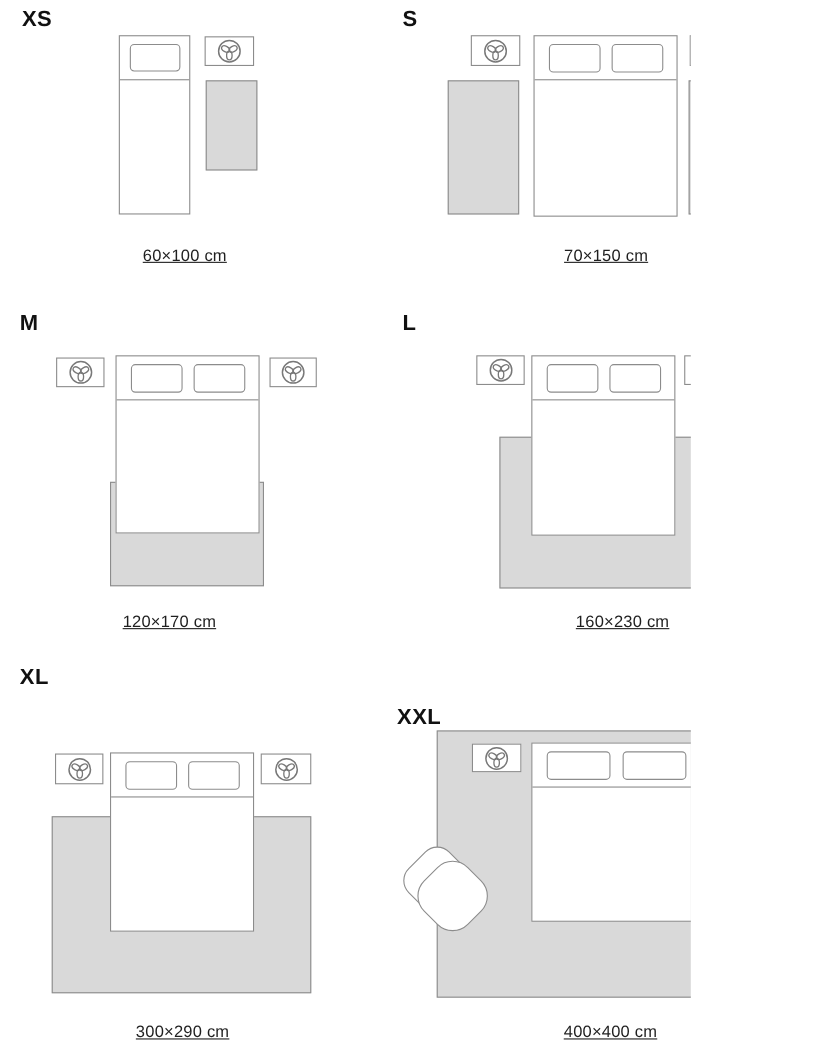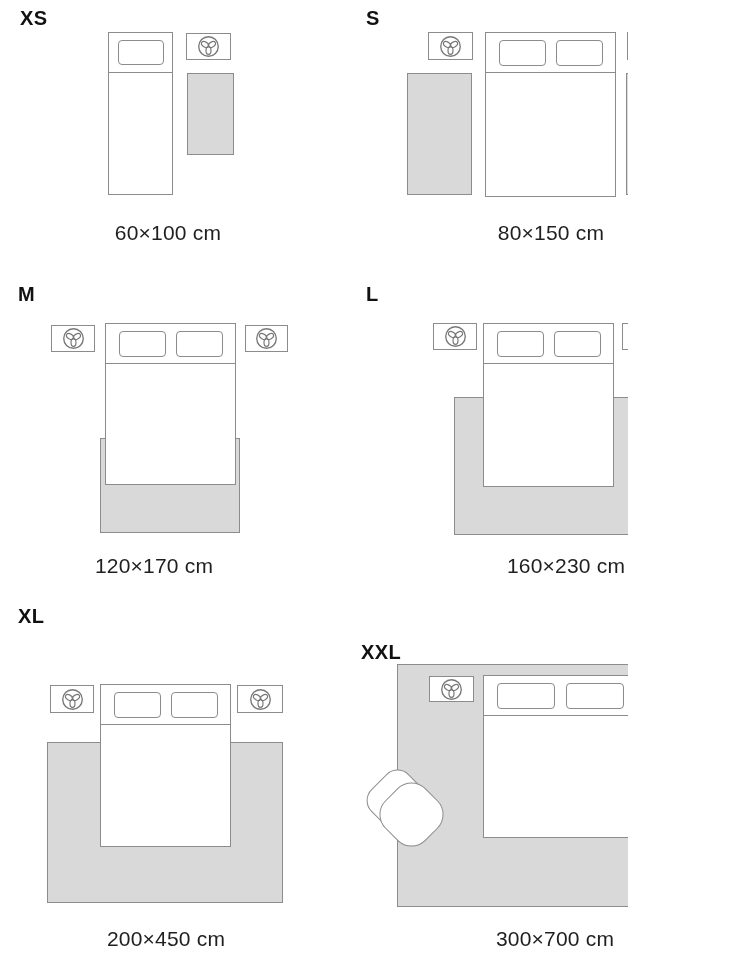--- a/index.html
+++ b/index.html
@@ -25,25 +25,26 @@
   .size-label {
     position: absolute;
     font-size: 20px;
     font-weight: 700;
     color: var(--label-text);
     letter-spacing: 0.4px;
   }
   .caption {
     position: absolute;
     width: 300px;
-    font-size: 21px;
+    font-size: 15px;
     line-height: 25px;
     color: var(--caption-text);
     text-align: center;
     letter-spacing: 0.2px;
+    text-decoration: underline;
   }
   .rug {
     position: absolute;
     box-sizing: border-box;
     background: var(--rug-fill);
     border: 1.5px solid var(--outline);
   }
   .bed {
     position: absolute;
     box-sizing: border-box;
@@ -141,21 +142,21 @@
       <div class="bed-head">
         <div class="pillow"></div>
         <div class="pillow"></div>
       </div>
     </div>
     <div class="nightstand" style="left:627px; top:32px; width:44px; height:28px;">
       <svg class="plant">
           <use href="#plant-symbol"></use>
         </svg>
     </div>
-    <div class="caption" style="left:401px; top:220px;">80×150 cm</div>
+    <div class="caption" style="left:401px; top:220px;">70×150 cm</div>
   </section>
 
   <section>
     <div class="size-label" style="left:18px; top:283px;">M</div>
     <div class="rug" style="left:100px; top:438px; width:140px; height:95px;"></div>
     <div class="nightstand" style="left:51px; top:325px; width:44px; height:27px;">
       <svg class="plant">
           <use href="#plant-symbol"></use>
         </svg>
     </div>
@@ -207,21 +208,21 @@
       <div class="bed-head">
         <div class="pillow"></div>
         <div class="pillow"></div>
       </div>
     </div>
     <div class="nightstand" style="left:237px; top:685px; width:46px; height:28px;">
       <svg class="plant">
           <use href="#plant-symbol"></use>
         </svg>
     </div>
-    <div class="caption" style="left:16px; top:926px;">200×450 cm</div>
+    <div class="caption" style="left:16px; top:926px;">300×290 cm</div>
   </section>
 
   <section>
     <div class="size-label" style="left:361px; top:593px;margin-top:48px;">XXL</div>
     <div class="rug" style="left:397px; top:664px; width:325px; height:243px;"></div>
     <div class="nightstand" style="left:429px; top:676px; width:45px; height:26px;">
       <svg class="plant">
           <use href="#plant-symbol"></use>
         </svg>
     </div>
@@ -233,16 +234,16 @@
     </div>
     <div class="nightstand" style="left:646px; top:676px; width:44px; height:26px;">
       <svg class="plant">
           <use href="#plant-symbol"></use>
         </svg>
     </div>
     <div>
       <div class="chair-part chair-back"></div>
       <div class="chair-part chair-seat"></div>
     </div>
-    <div class="caption" style="left:405px; top:926px;">300×700 cm</div>
+    <div class="caption" style="left:405px; top:926px;">400×400 cm</div>
   </section>
 
 </div>
 
 </body></html>

